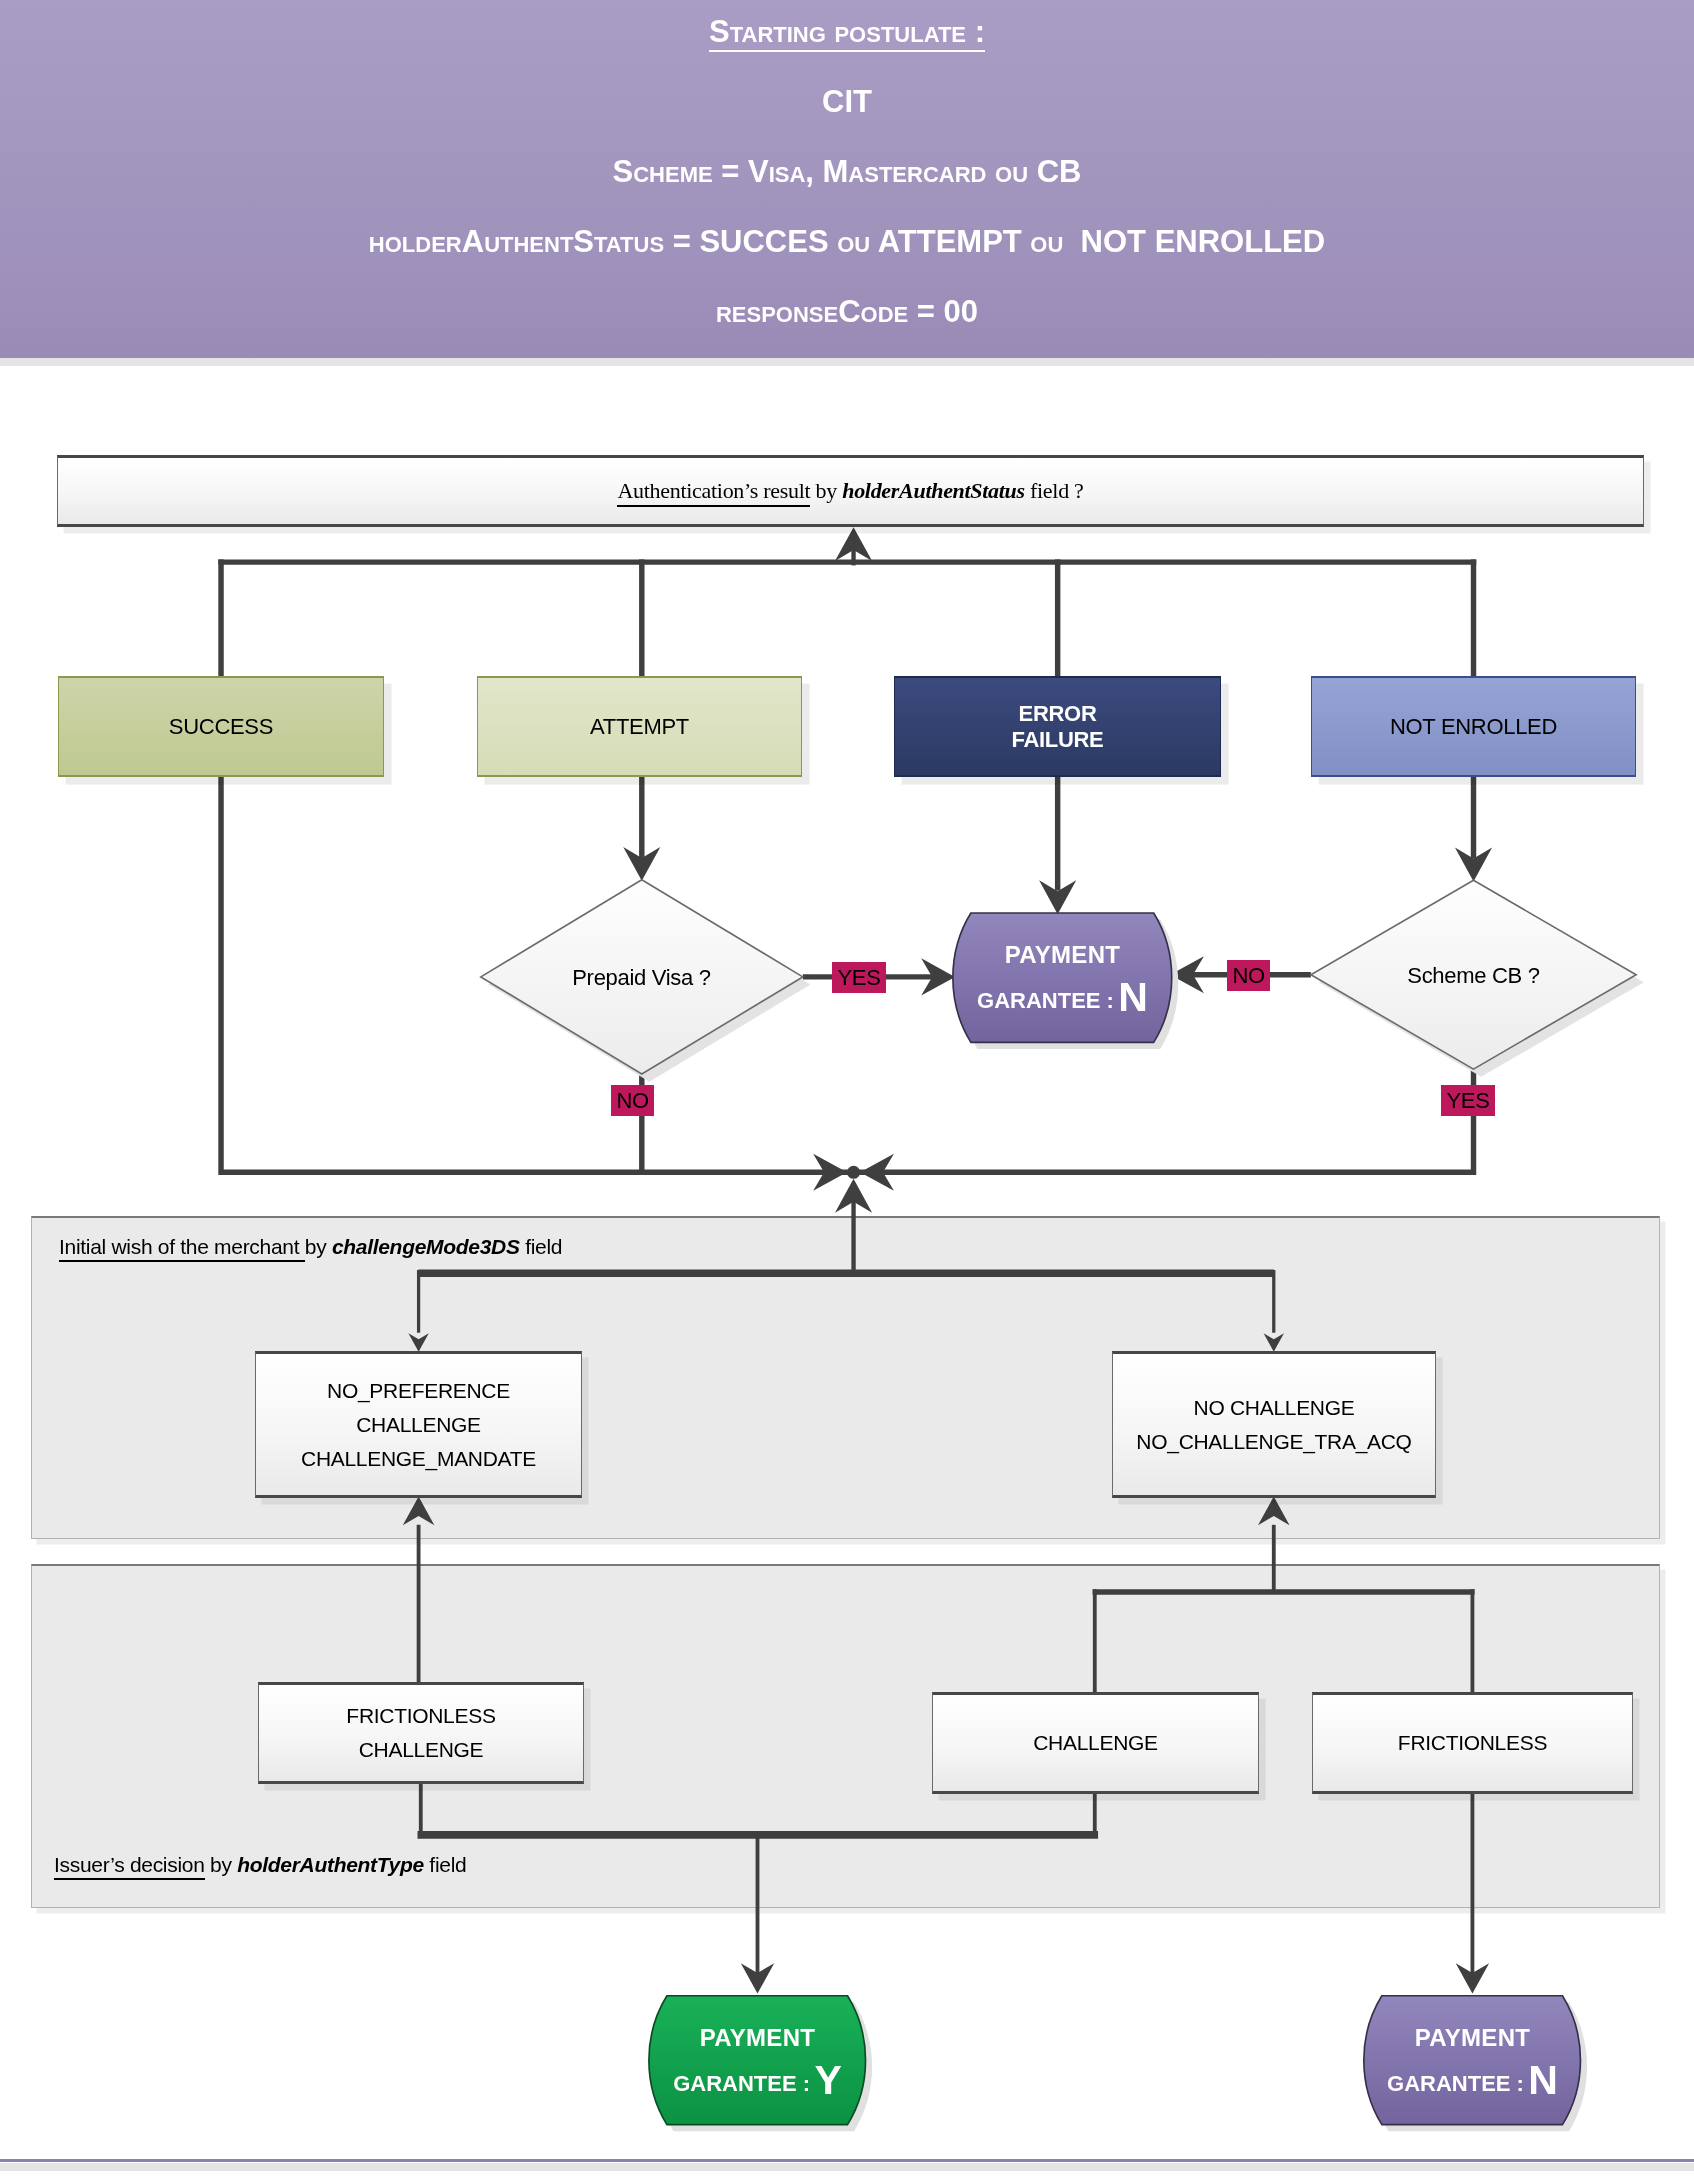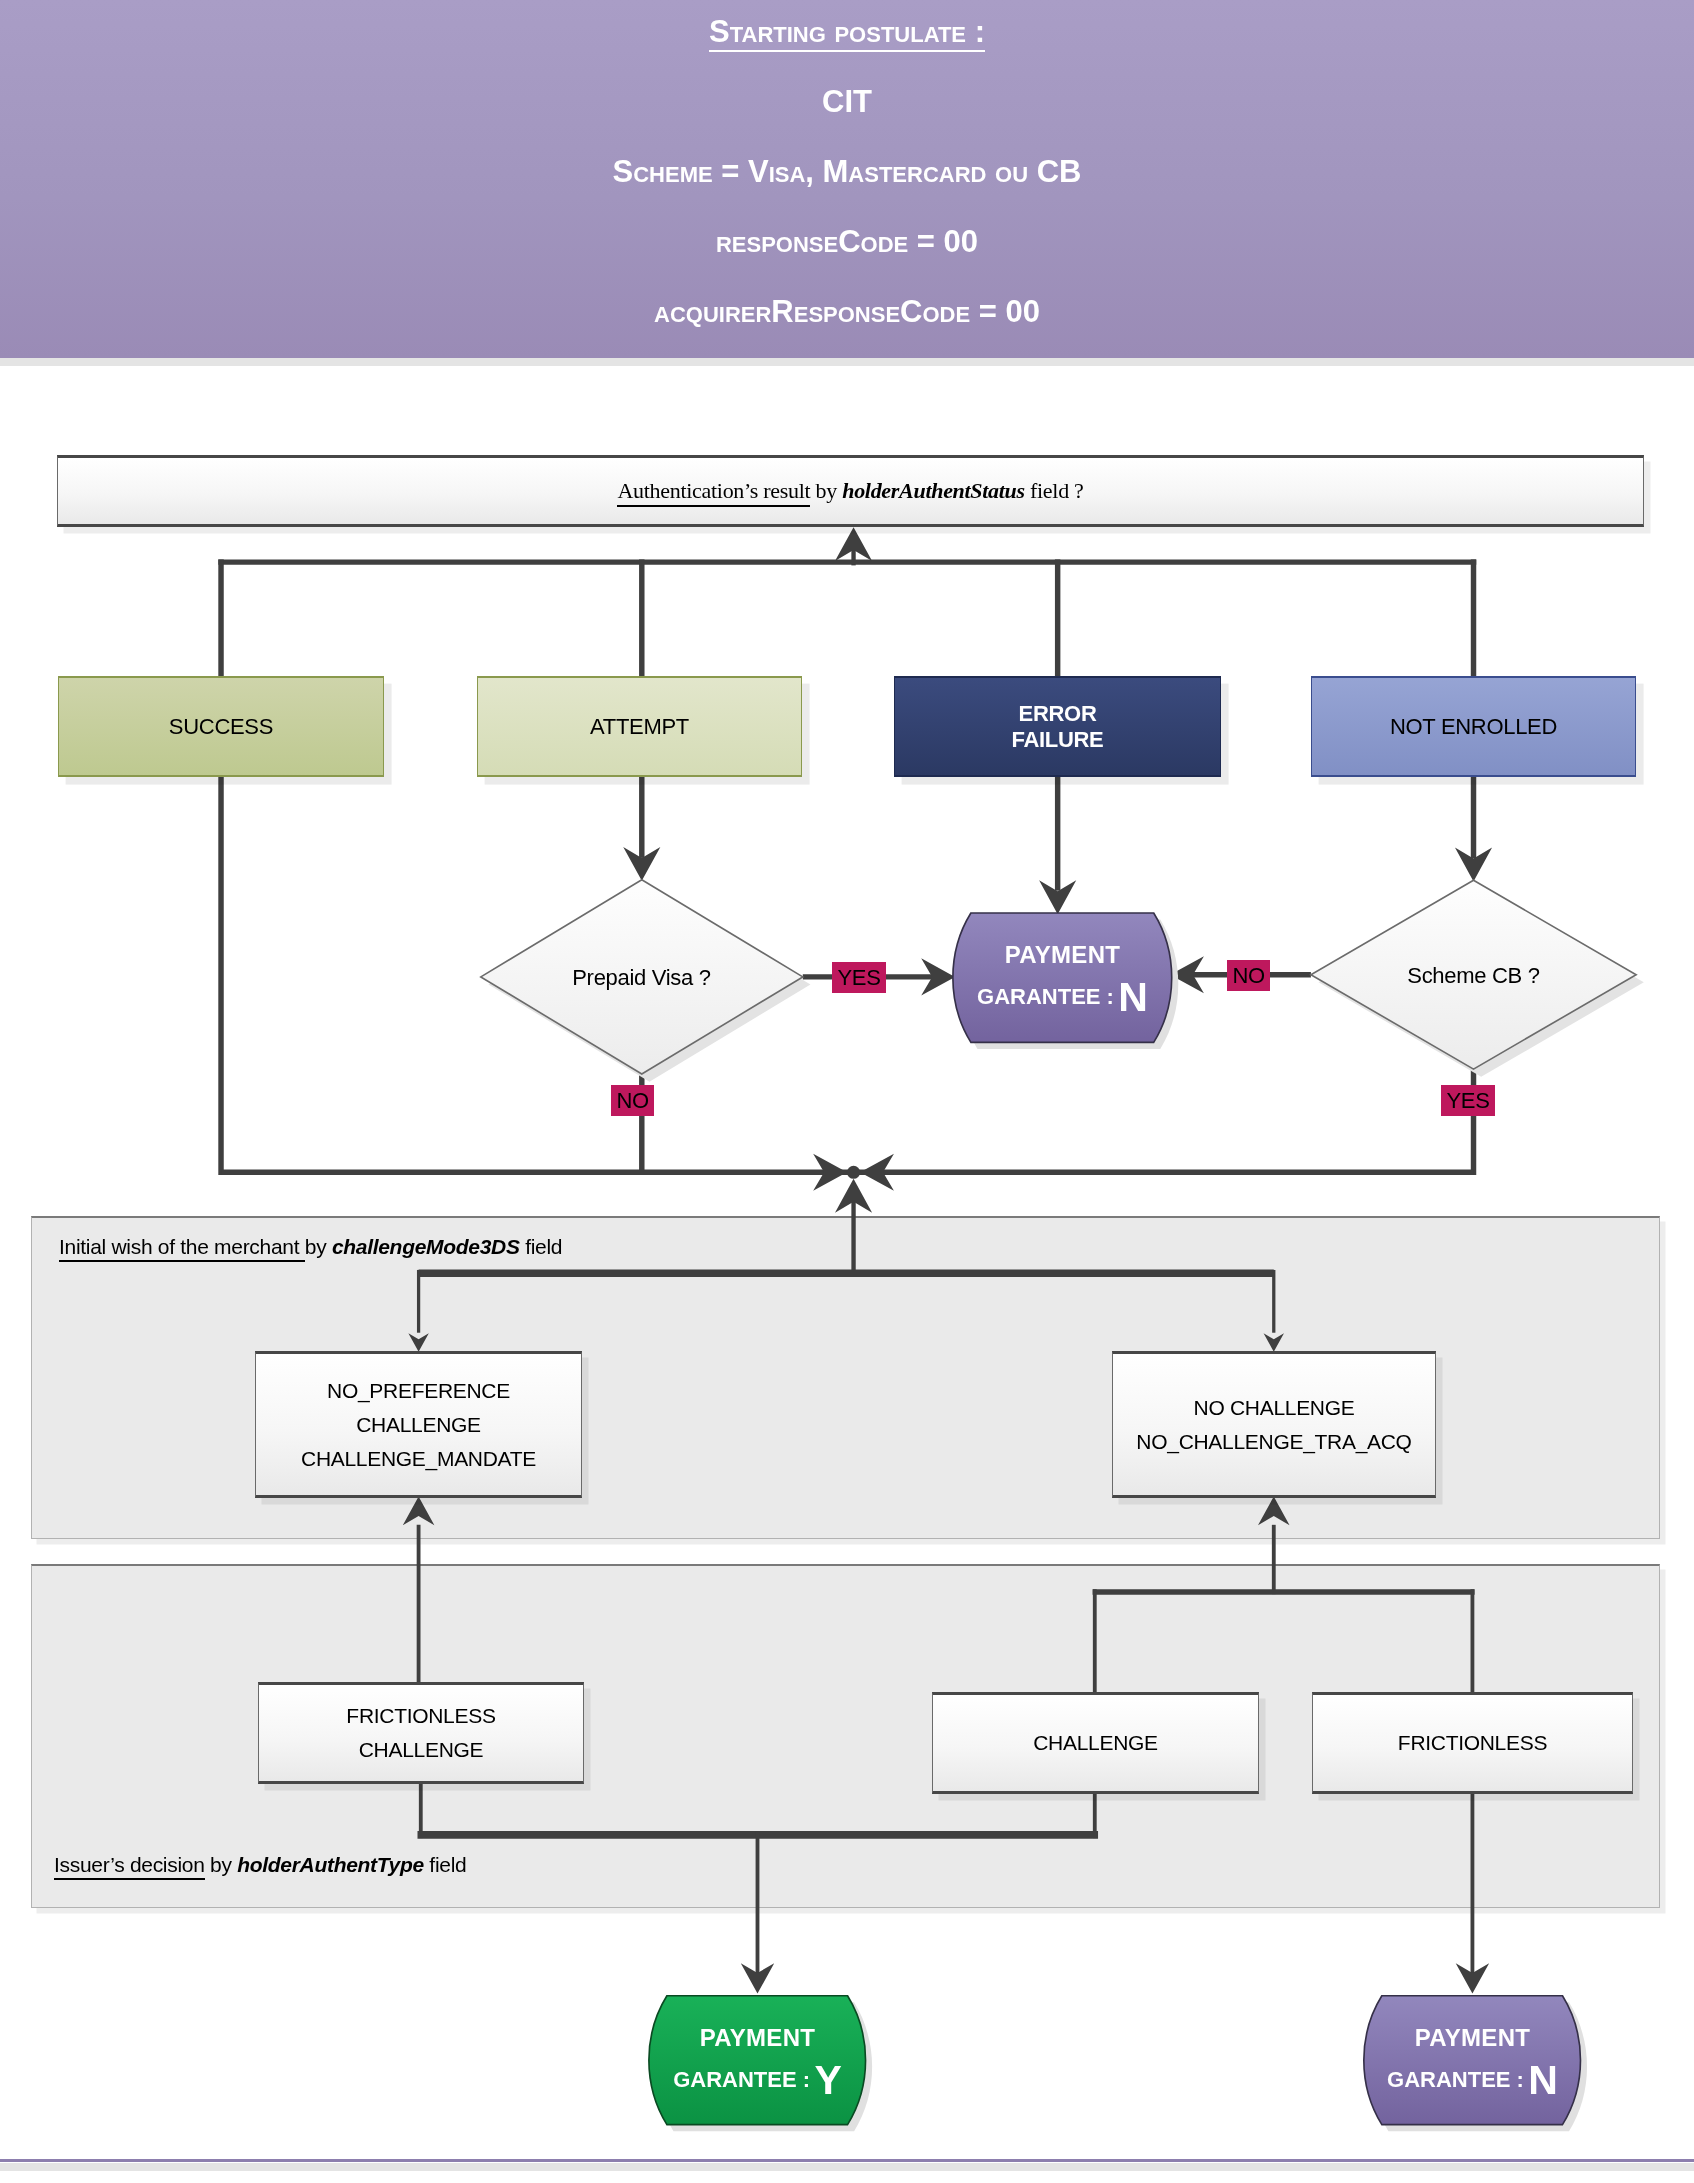--- a/index.html
+++ b/index.html
@@ -32,37 +32,38 @@
   .panel-label .ul{border-bottom:2.7px solid #000;padding-bottom:1.6px;}
   .panel-label .bi,.q .bi{font-weight:bold;font-style:italic;}
   .q{font-size:22px;color:#000;letter-spacing:-0.3px;white-space:pre;font-family:Liberation Serif, serif;}
   .q .ul{border-bottom:2.7px solid #000;padding-bottom:1.6px;}
   
   .shapelabel{display:flex;align-items:center;justify-content:center;font-size:22px;color:#000;
     letter-spacing:-0.3px;text-align:center;}
   .barrel-label{display:flex;flex-direction:column;align-items:center;justify-content:center;
     color:#fff;font-weight:bold;gap:11px;}
   .barrel-line1{font-size:24px;letter-spacing:0.3px;}
-  .barrel-line2{display:flex;align-items:center;font-size:22px;gap:4.4px;}
+  .barrel-line2{display:flex;align-items:flex-end;font-size:22px;gap:4.4px;}
   .barrel-big{font-size:41px;line-height:0.85;font-weight:bold;}
   .chip{background:#be185d;padding:0 5.5px;font-size:22px;color:#000;letter-spacing:-0.3px;
     display:flex;align-items:center;justify-content:center;}
   
   #bottom-rule{left:0;top:2159px;width:1694px;height:3.3px;background:#8d7fae;}
   #bottom-strip{left:0;top:2163px;width:1694px;height:7.6px;background:#e4e4e4;}
 </style>
 </head>
 <body>
 
 <div id="canvas">
 
   <div id="postulate" class="abs">
     <div class="postulate-line u"><span>Starting postulate :</span></div>
     <div class="postulate-line">CIT</div>
     <div class="postulate-line">Scheme = Visa, Mastercard ou CB</div>
+    <div class="postulate-line">holderAuthentStatus = SUCCES ou ATTEMPT ou  NOT ENROLLED</div>
     <div class="postulate-line">responseCode = 00</div>
     <div class="postulate-line">acquirerResponseCode = 00</div>
   </div>
   <div id="header-shadow" class="abs"></div>
 
   <div class="abs panel" style="left:31px;top:1216px;width:1629px;height:323px;"></div>
   <div class="abs panel" style="left:31px;top:1564px;width:1629px;height:344px;"></div>
 
   <svg class="abs" style="left:0;top:0;" width="1694" height="2183" viewBox="0 0 3104 4000">
     <defs>

